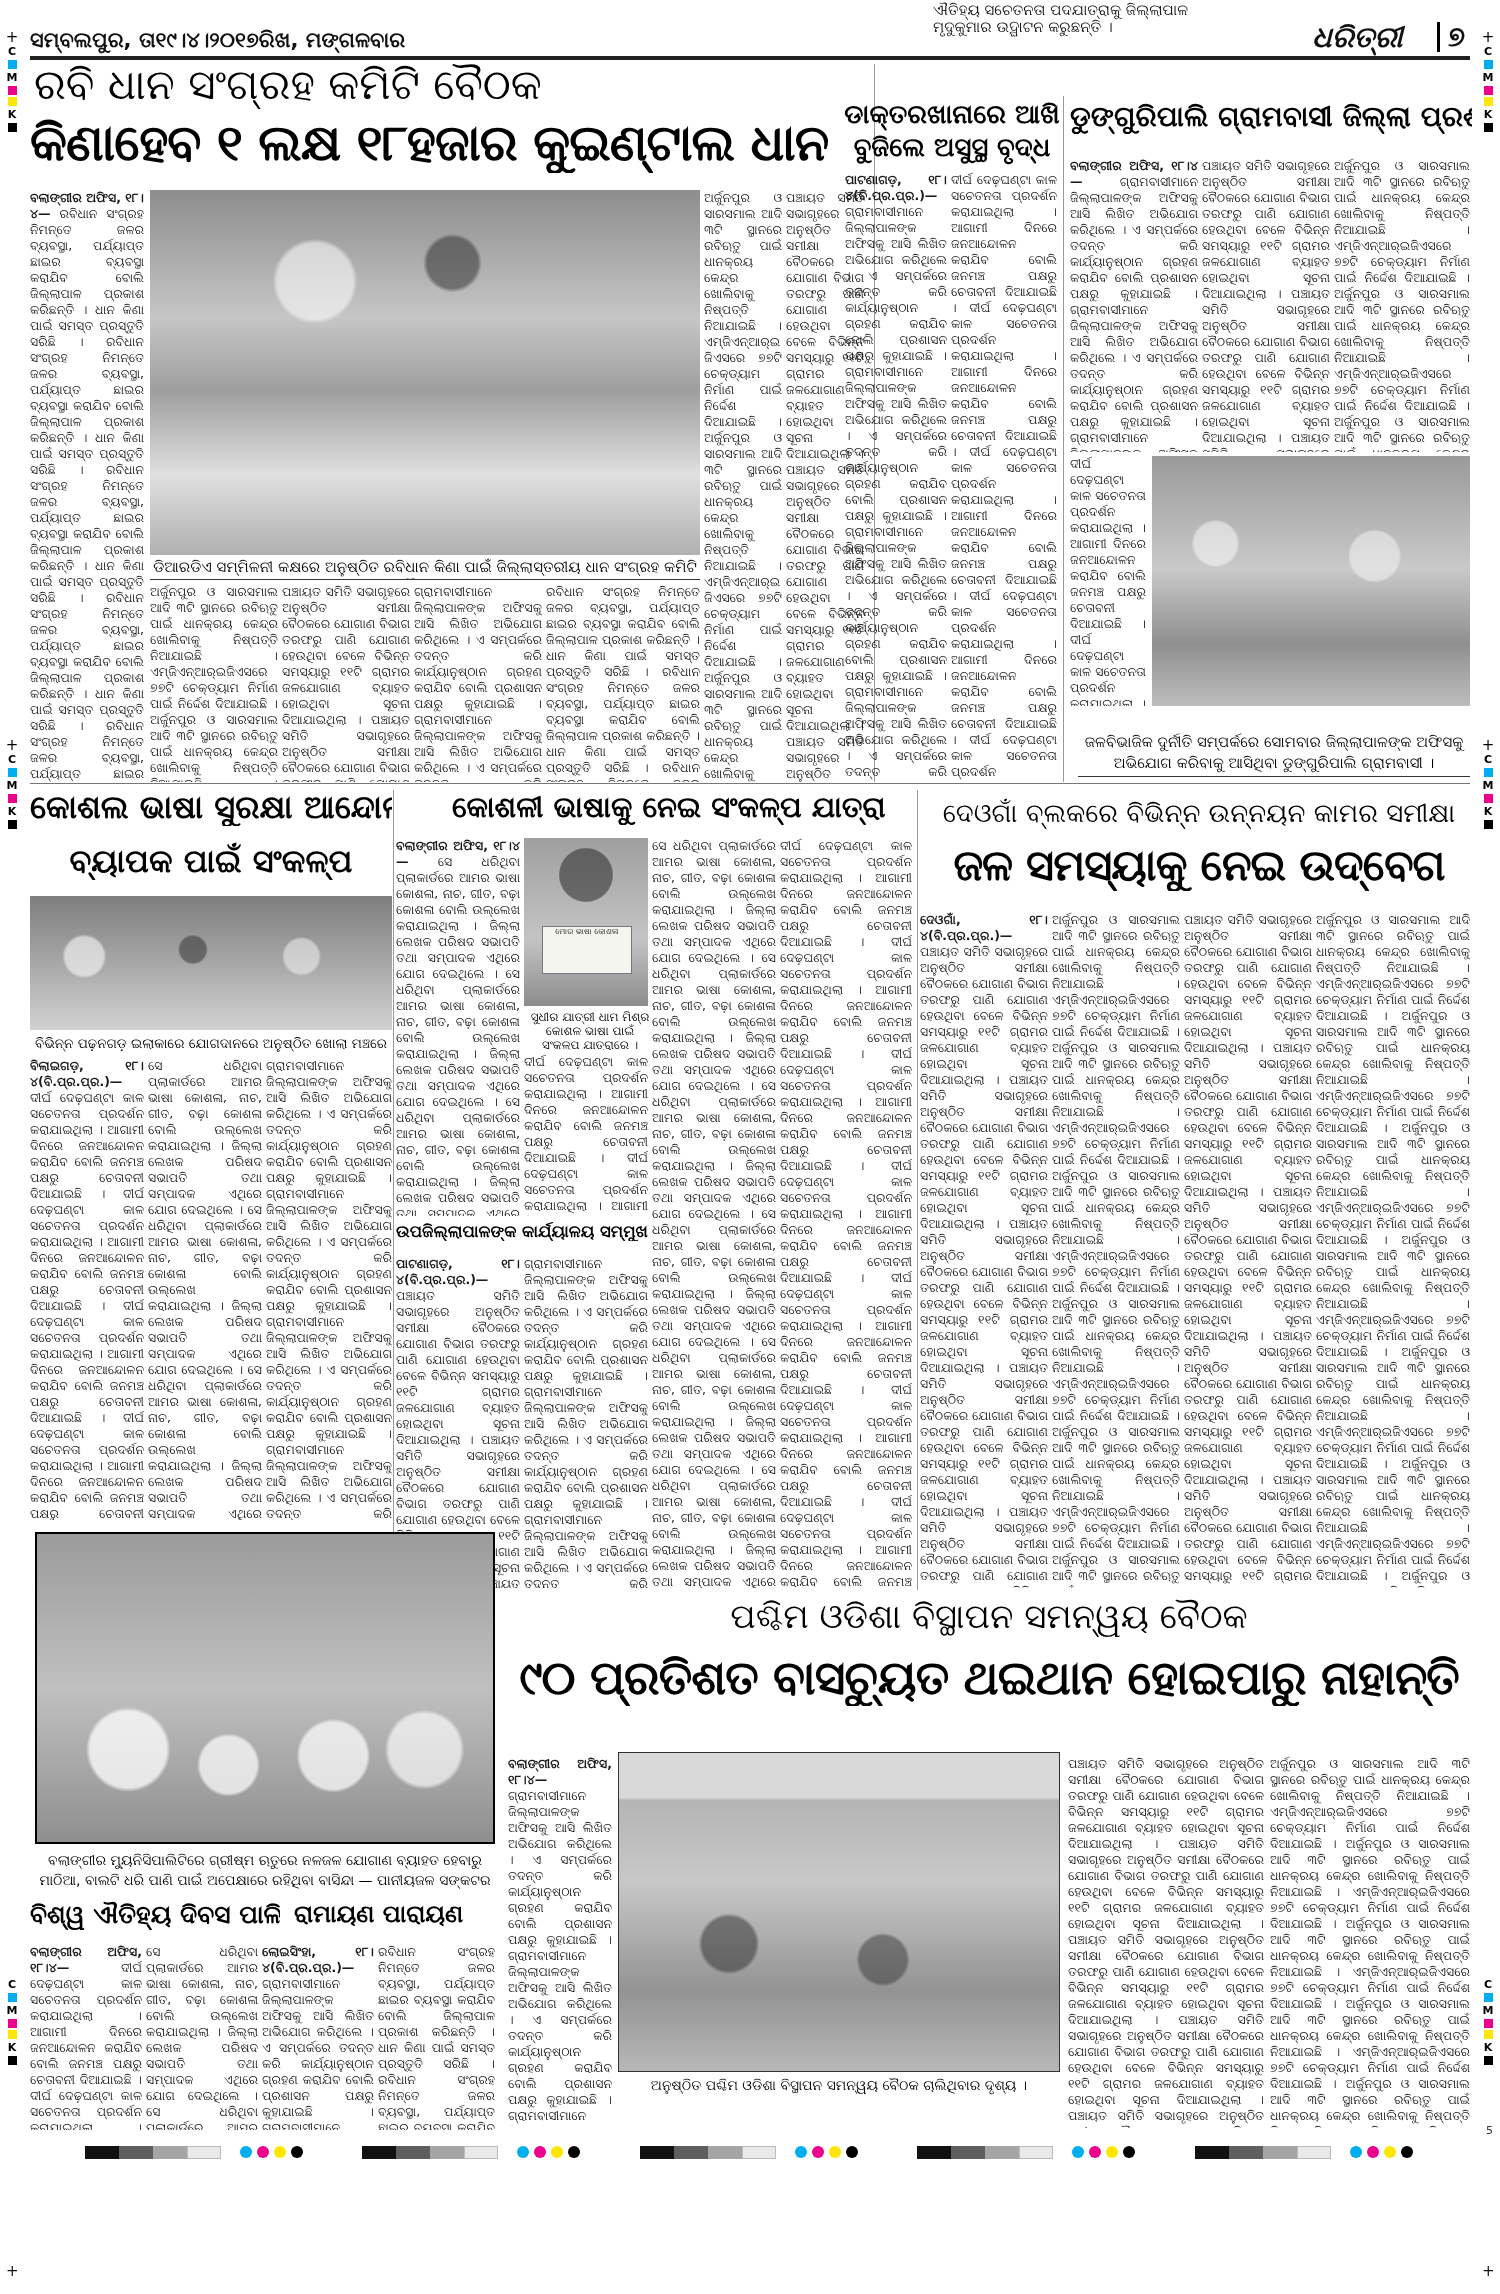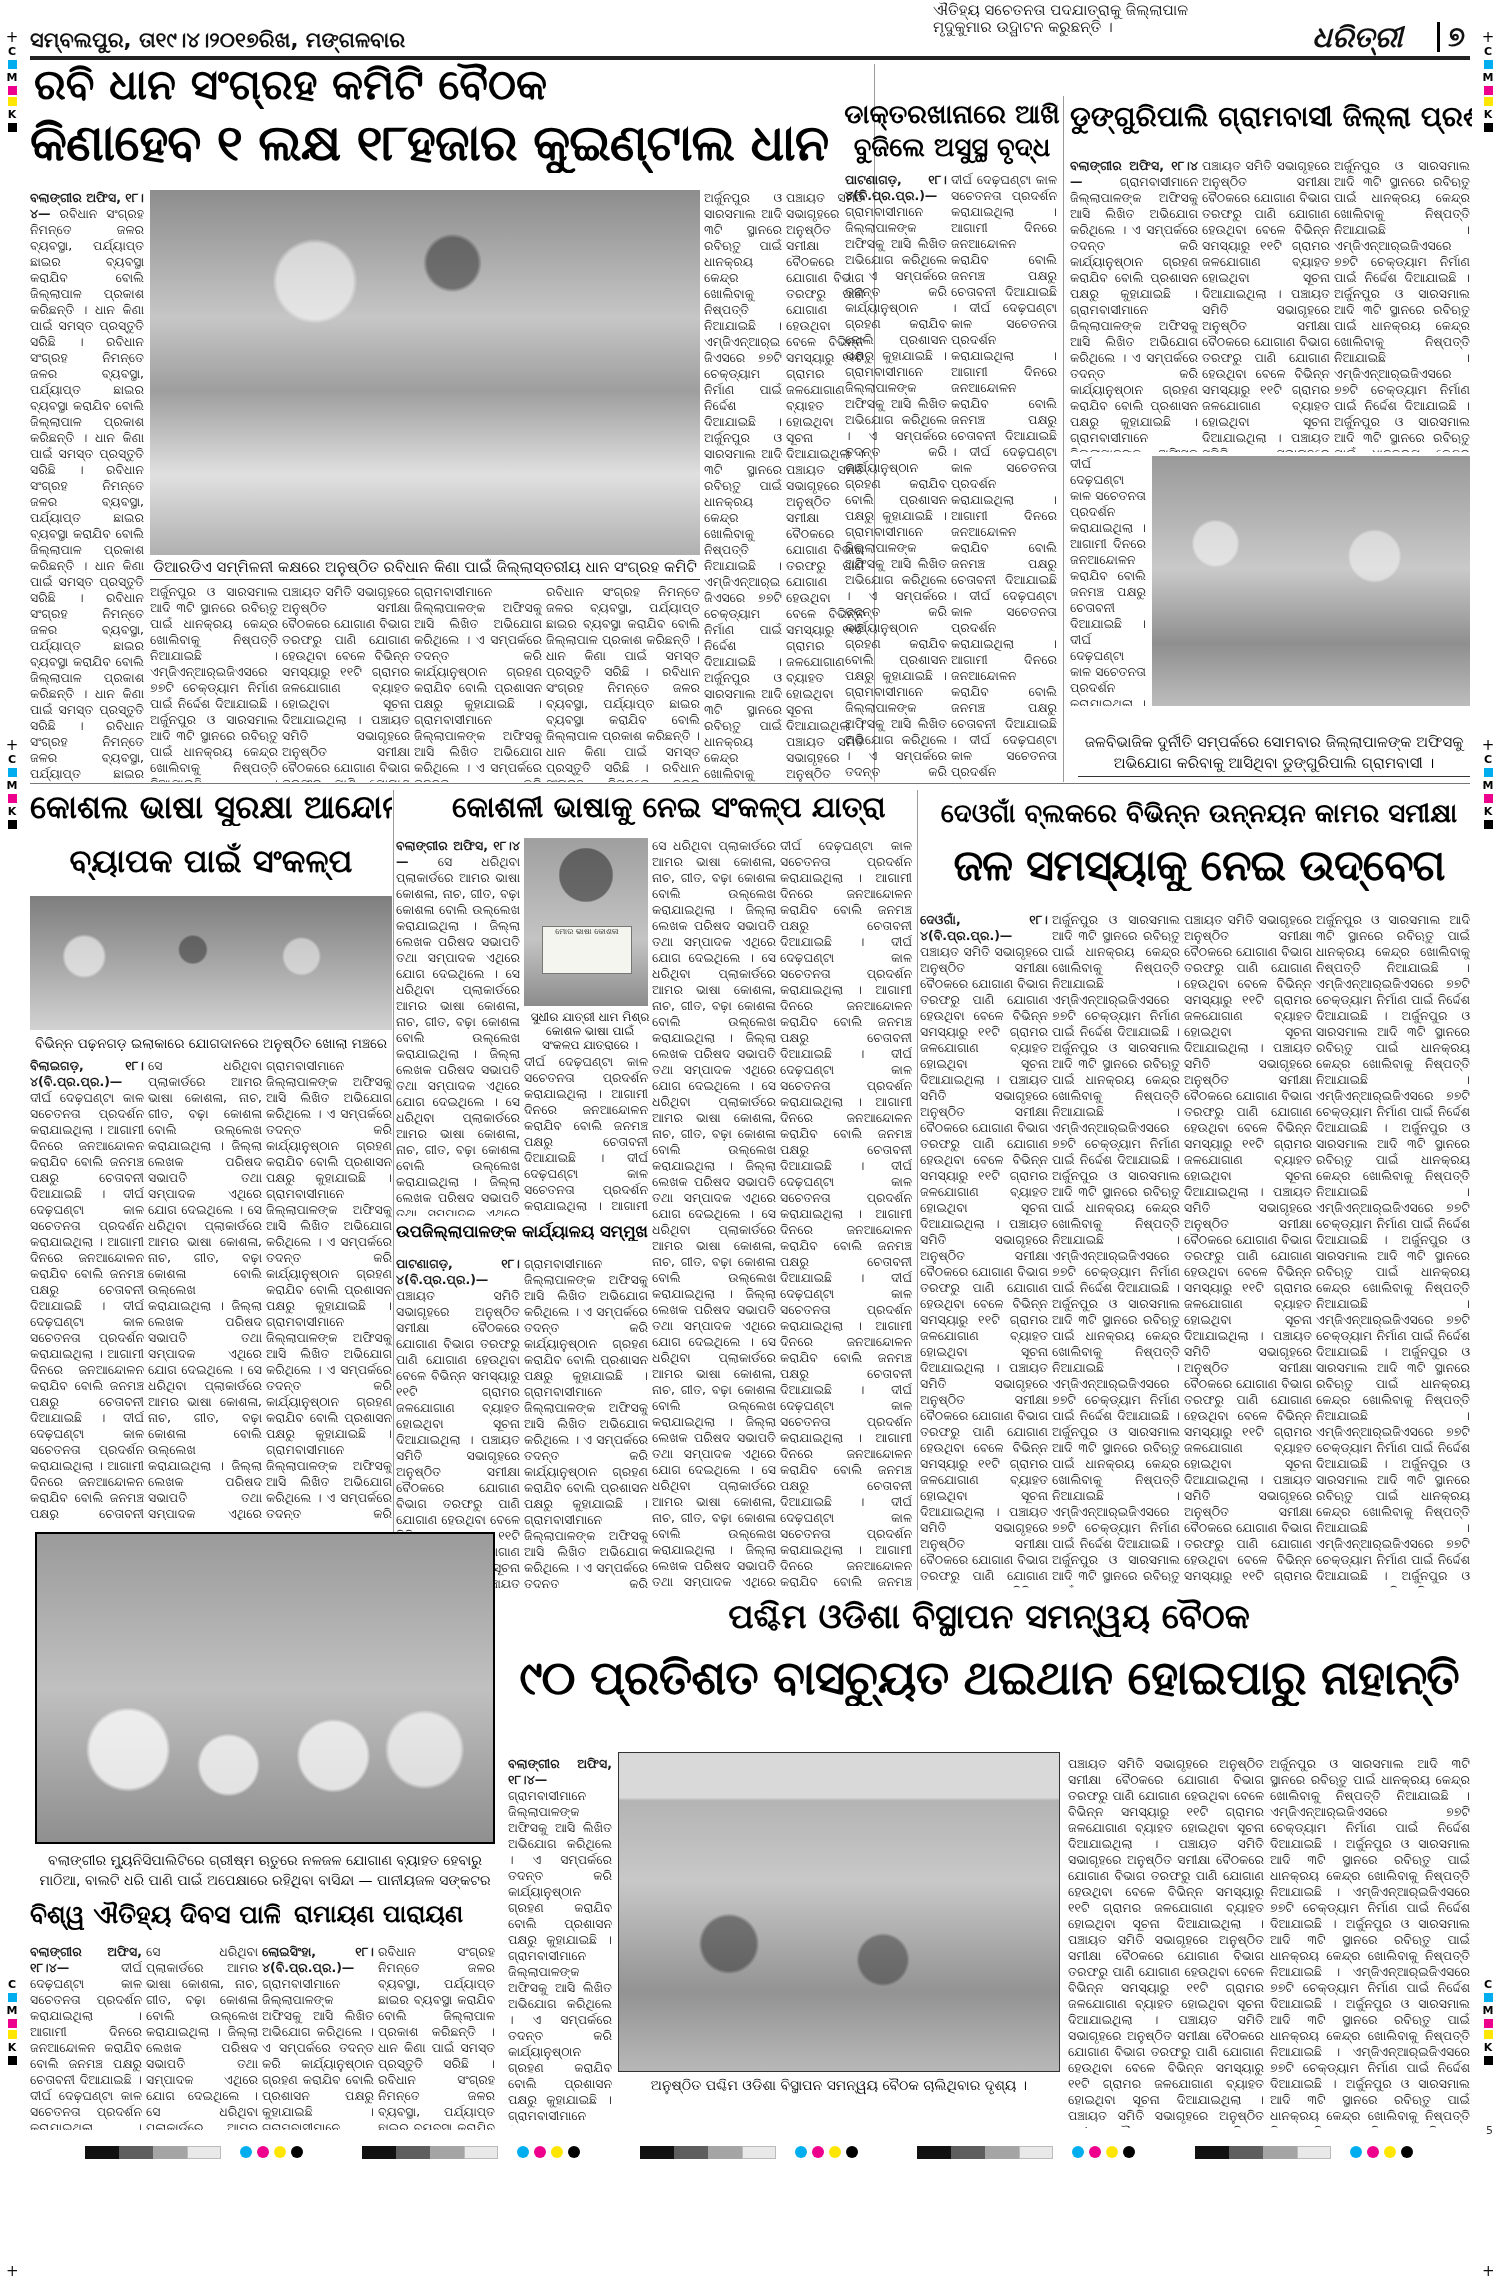--- a/index.html
+++ b/index.html
@@ -29,21 +29,21 @@
   .sw.c{background:#00aeef;} .sw.m{background:#ec008c;} .sw.y{background:#ffe600;} .sw.k{background:#000;}
   .plus{display:block;font-size:15px;font-weight:normal;line-height:15px;}
   .stepbar{position:absolute;height:13px;display:flex;}
   .stepbar i{display:block;width:34px;height:13px;}
   .sb1{background:#111;} .sb2{background:#5e5e5e;} .sb3{background:#a5a5a5;} .sb4{background:#e9e9e9;border:1px solid #bbb;box-sizing:border-box;}
   .dots{position:absolute;display:flex;gap:5px;}
   .dots i{display:block;width:12px;height:12px;border-radius:50%;}
   .d-c{background:#00aeef;} .d-m{background:#ec008c;} .d-y{background:#ffe600;} .d-k{background:#000;}
   .signbox{position:absolute;background:#f5f5f0;border:1px solid #777;color:#222;
            font-size:8px;line-height:10px;text-align:center;overflow:hidden;}
-  .kicker{font-weight:700;}
+  .kicker{font-weight:400;}
   .heavy{font-weight:bold;letter-spacing:-1px;}
 </style>
 </head>
 <body>
 
 <div class="page">
 
   <div class="abs" style="left:933px;top:2px;width:330px;font-size:15px;line-height:17px;">
     <div>ଐତିହ୍ୟ ସଚେତନତା ପଦଯାତ୍ରାକୁ ଜିଲ୍ଲାପାଳ</div>
     <div>ମୃଦୁକୁମାର ଉଦ୍ଘାଟନ କରୁଛନ୍ତି ।</div>

